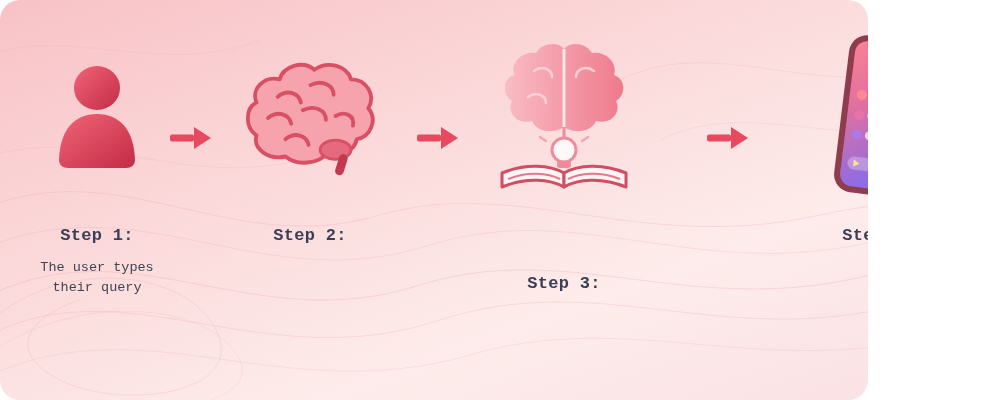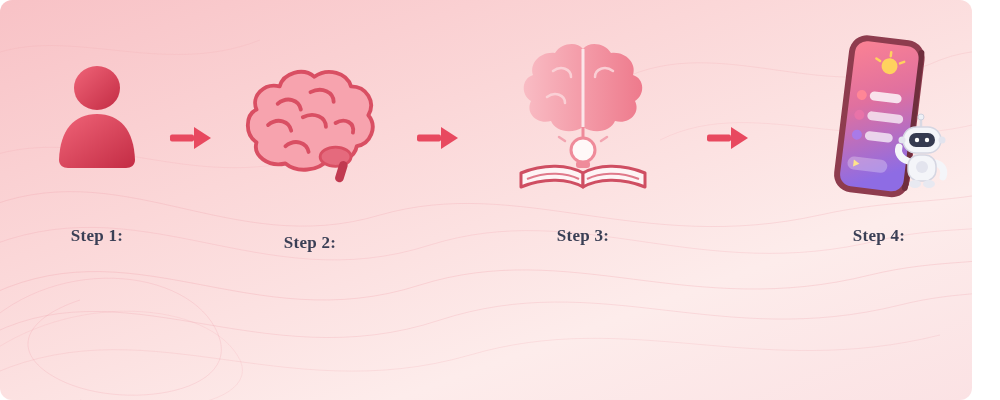--- a/index.html
+++ b/index.html
@@ -1,19 +1,19 @@
 <!DOCTYPE html>
 <html><head>
 <meta charset="utf-8">
 <style>
   html,body{margin:0;padding:0;background:#fff;}
   .canvas{
-    position:relative;width:972px;height:400px;overflow:hidden;border-radius:12px;
+    position:relative;width:868px;height:400px;overflow:hidden;border-radius:20px;
     background:linear-gradient(160deg,#f8c2c6 0%,#fbd7d8 35%,#fdeceb 72%,#fbe2e4 100%);
-    font-family:Liberation Serif, serif;
+    font-family:Liberation Mono, monospace;
   }
   .waves{position:absolute;left:0;top:0;width:1000px;height:400px;pointer-events:none;}
   .step{position:absolute;top:0;display:flex;flex-direction:column;align-items:center;text-align:center;}
   .icon-area{height:212px;display:flex;align-items:center;justify-content:center;padding-top:20px;box-sizing:border-box;}
   .step-title{margin-top:14px;font-size:17px;font-weight:bold;color:#3a3f55;letter-spacing:.3px;}
   .step-desc{margin-top:13px;font-size:13.5px;line-height:1.45;color:#3f4455;}
   .arrow{position:absolute;top:124px;}
   .desc-1{max-width:116px;}
   .desc-2{max-width:212px;}
   .desc-3{max-width:198px;}
@@ -45,28 +45,29 @@
           <linearGradient id="personGrad" x1="0" y1="0" x2="1" y2="1">
             <stop offset="0" stop-color="#f06478"></stop>
               <stop offset="1" stop-color="#c32c44"></stop>
           </linearGradient>
         </defs>
         <ellipse cx="41" cy="24" rx="23" ry="22" fill="url(#personGrad)"></ellipse>
         <path d="M41 50 C 64 50 78 66 79 96 C 79 101 75 104 70 104 L 12 104 C 7 104 3 101 3 96 C 4 66 18 50 41 50 Z" fill="url(#personGrad)"></path>
       </svg>
     </div>
     <div class="step-title">Step 1:</div>
+    <div class="step-desc desc-1">The user types their query</div>
   </div>
 
   <svg class="arrow" style="left:168px;" width="44" height="28" viewBox="0 0 44 28">
     <rect x="2" y="10.5" width="24" height="7" rx="2" fill="#e8495f"></rect>
     <polygon points="26,3 43,14 26,25" fill="#e8495f"></polygon>
   </svg>
 
-  <div class="step" style="left:195px;width:230px;margin-top:7px;">
+  <div class="step" style="left:195px;width:230px;">
     <div class="icon-area">
       <svg width="135" height="120" viewBox="0 0 140 120">
         <path d="M44 102 C 26 106 10 94 14 80 C 2 72 2 52 14 46 C 8 32 22 18 38 22 C 42 8 62 2 74 12 C 88 2 108 8 112 22 C 128 22 138 38 130 52 C 140 64 132 82 118 84 C 116 96 100 104 88 98 C 78 110 56 112 44 102 Z" fill="#f7a3ae" stroke="#d94f63" stroke-width="4" stroke-linejoin="round"></path>
         <g stroke="#d94f63" stroke-width="4" fill="none" stroke-linecap="round">
           <path d="M36 40 C 46 32 58 36 60 46"></path>
           <path d="M70 28 C 82 22 94 28 94 38"></path>
           <path d="M26 62 C 36 54 48 58 50 68"></path>
           <path d="M62 54 C 74 48 86 54 86 64"></path>
           <path d="M44 84 C 54 76 66 80 68 90"></path>
           <path d="M96 60 C 106 54 116 60 114 70"></path>
@@ -76,21 +77,21 @@
       </svg>
     </div>
     <div class="step-title">Step 2:</div>
   </div>
 
   <svg class="arrow" style="left:415px;" width="44" height="28" viewBox="0 0 44 28">
     <rect x="2" y="10.5" width="24" height="7" rx="2" fill="#e8495f"></rect>
     <polygon points="26,3 43,14 26,25" fill="#e8495f"></polygon>
   </svg>
 
-  <div class="step" style="left:473px;width:220px;">
+  <div class="step" style="left:454px;width:220px;gap:48px;">
     <div class="icon-area">
       <svg width="140" height="150" viewBox="0 0 140 150">
         <defs>
           <linearGradient id="brainGrad3" x1="0" y1="0" x2="1" y2="0">
             <stop offset="0" stop-color="#f9bcc4"></stop>
               <stop offset="1" stop-color="#ee7a8c"></stop>
           </linearGradient>
         </defs>
         <path d="M70 86 C 58 94 42 90 38 80 C 24 84 12 72 18 60 C 8 54 8 38 20 34 C 16 22 28 10 42 12 C 48 2 64 0 70 8 C 76 0 92 2 98 12 C 112 10 124 22 120 34 C 132 38 132 54 122 60 C 128 72 116 84 102 80 C 98 90 82 94 70 86 Z" fill="url(#brainGrad3)"></path>
         <path d="M70 8 L 70 86" stroke="#fceff1" stroke-width="3" opacity=".9"></path>

